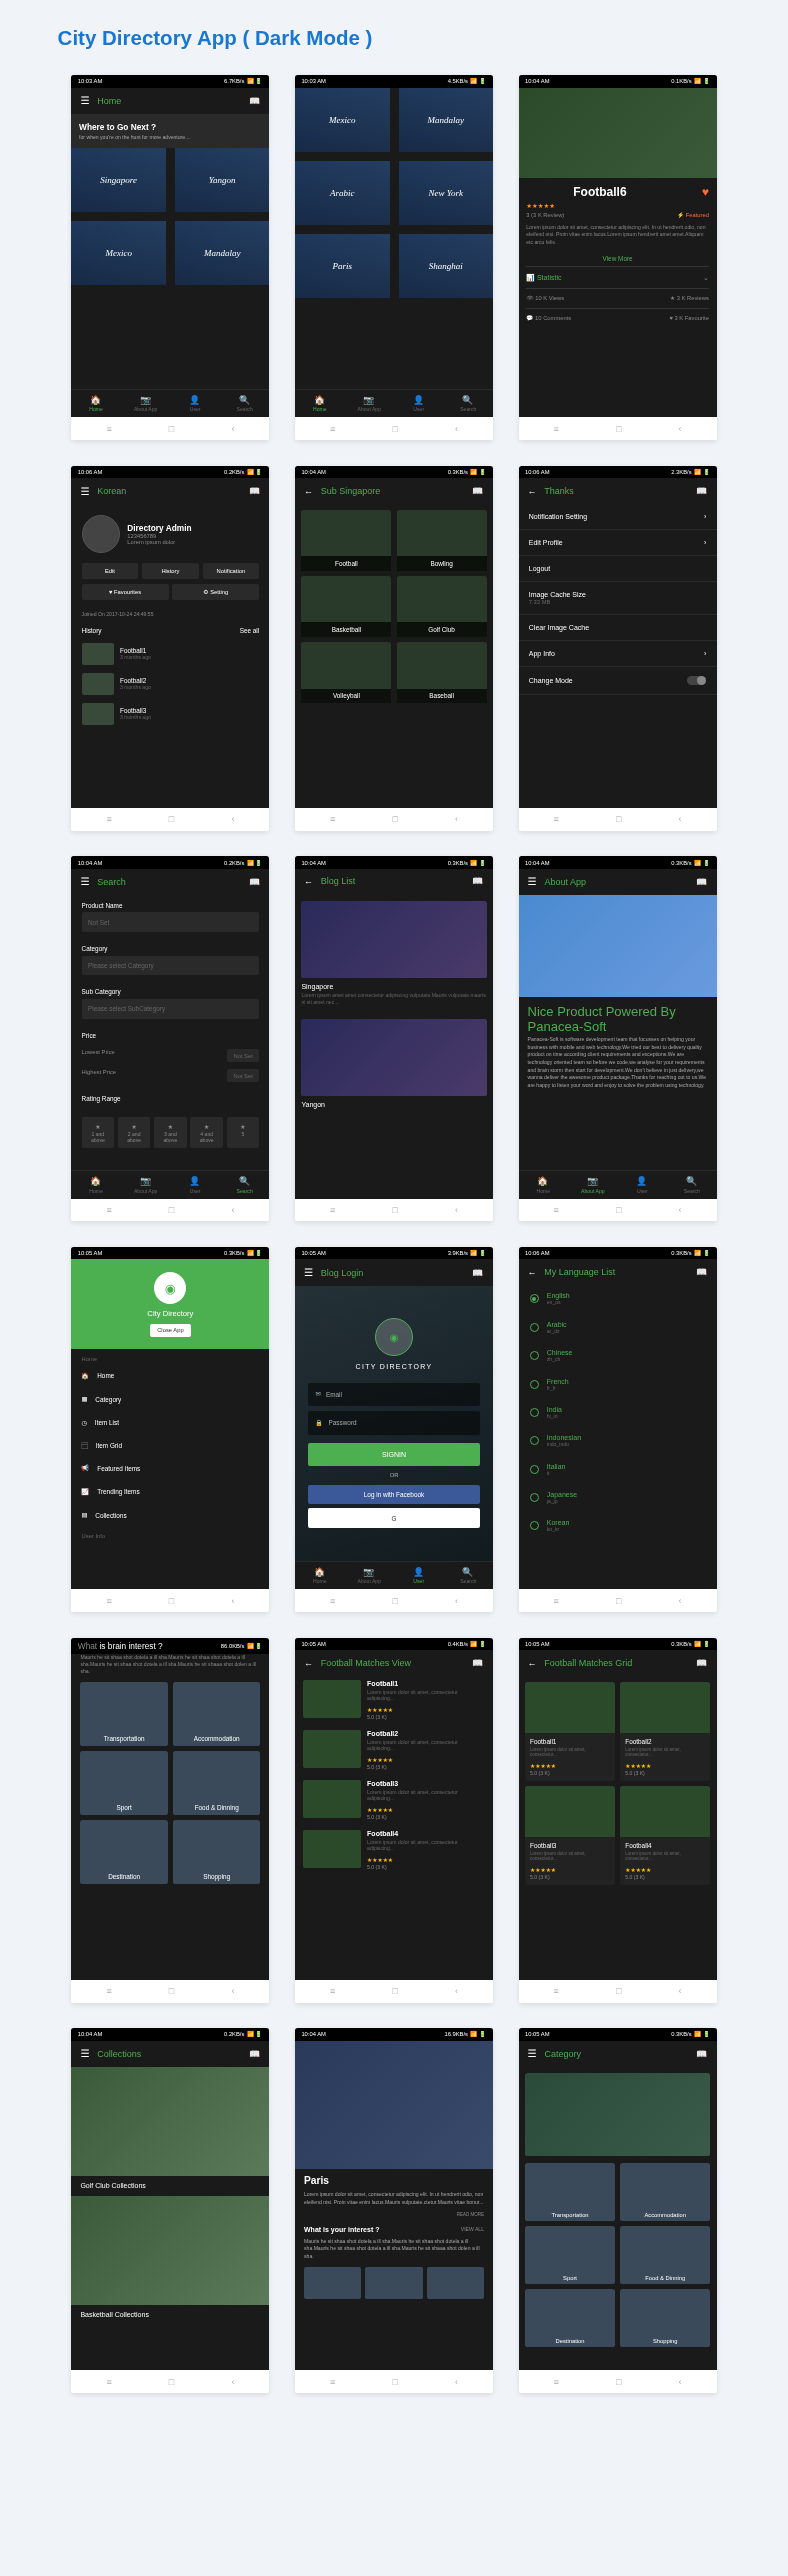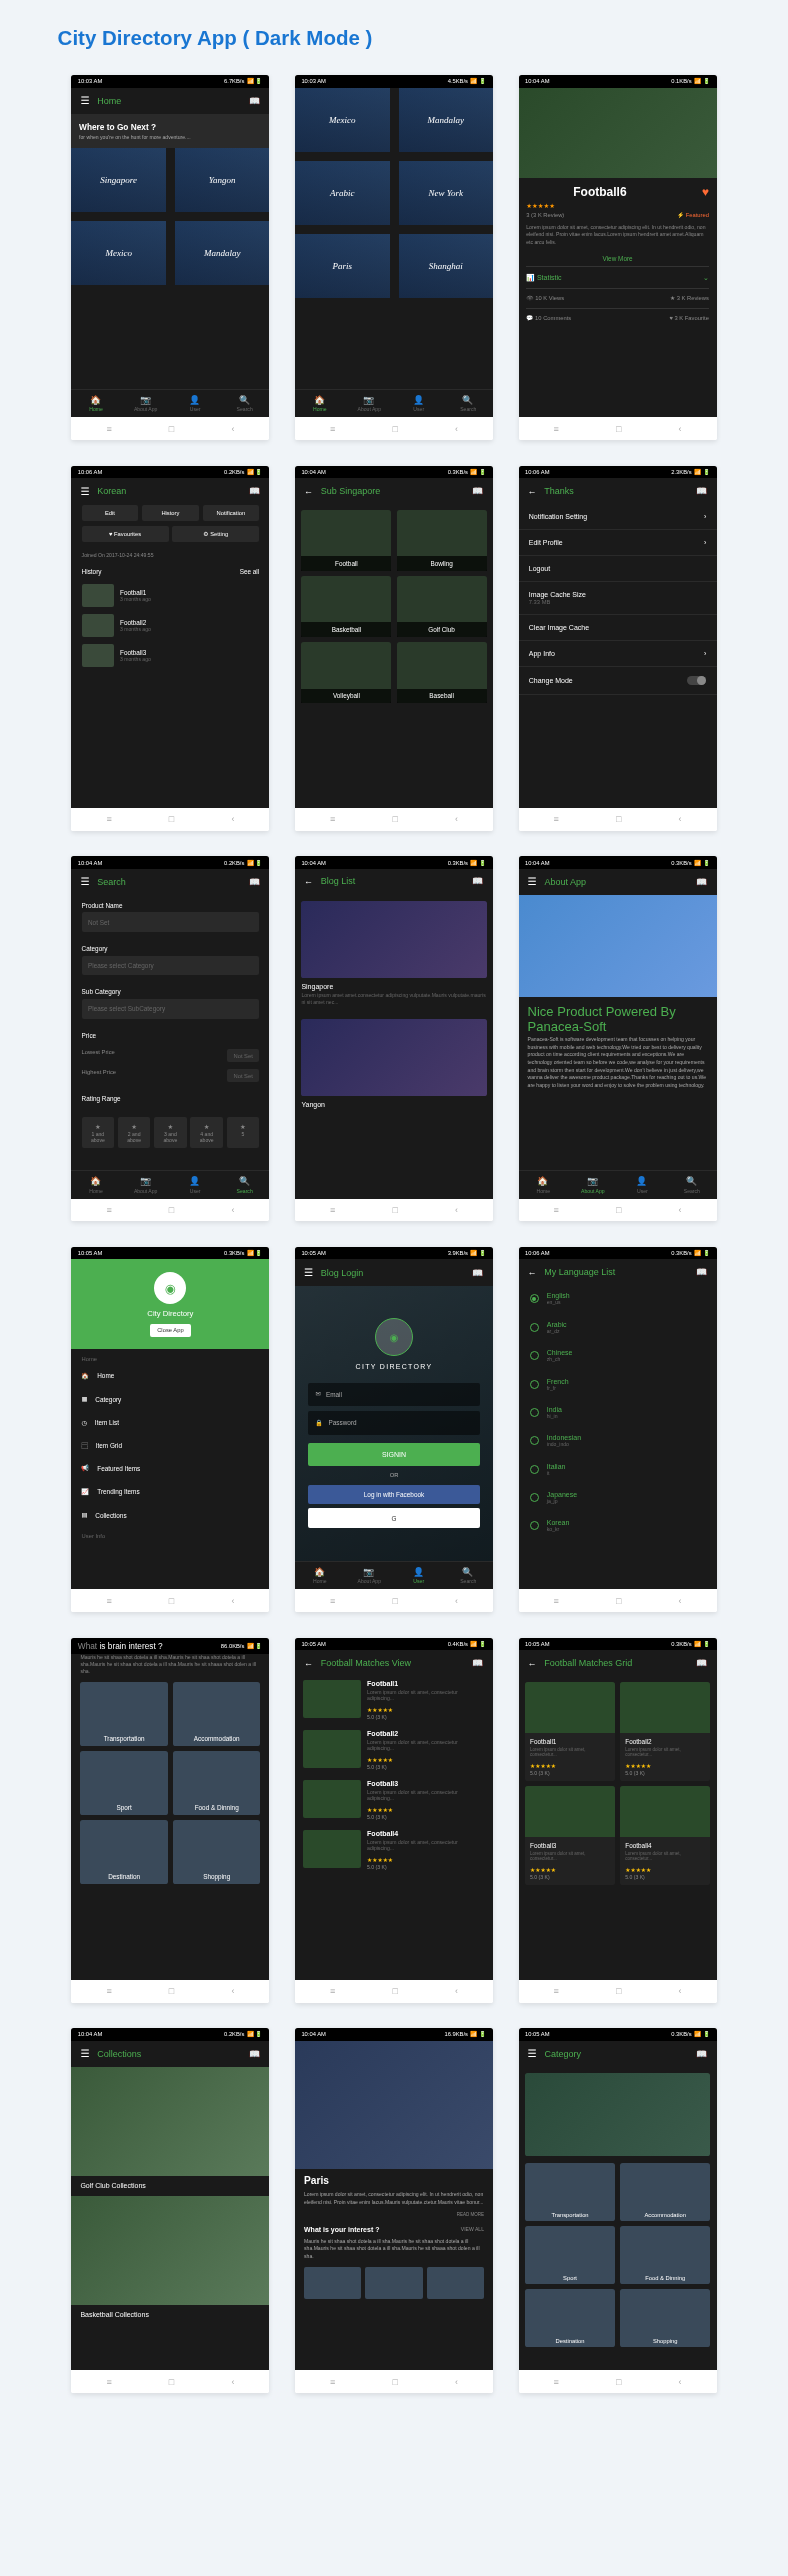--- a/index.html
+++ b/index.html
@@ -305,20 +305,28 @@
           <span>0.2KB/s</span>
           <span>📶 🔋</span>
         </span>
       </div>
   <div class="app-bar">
         <span class="menu-icon">☰</span>
         <span>Korean</span>
         <span class="book-icon">📖</span>
       </div>
   <div class="screen">
+    <div class="profile-header">
+      <div class="avatar"></div>
+      <div>
+            <div class="profile-name">Directory Admin</div>
+            <div class="profile-id">123456789</div>
+            <div class="profile-id">Lorem ipsum dolor</div>
+          </div>
+    </div>
     <div class="profile-btns">
       <div class="profile-btn">Edit</div>
       <div class="profile-btn">History</div>
       <div class="profile-btn">Notification</div>
     </div>
     <div class="fav-row">
       <div class="fav-btn">♥ Favourites</div>
       <div class="fav-btn">⚙ Setting</div>
     </div>
     <div class="joined">Joined On 2017-10-24 24:49:55</div>

